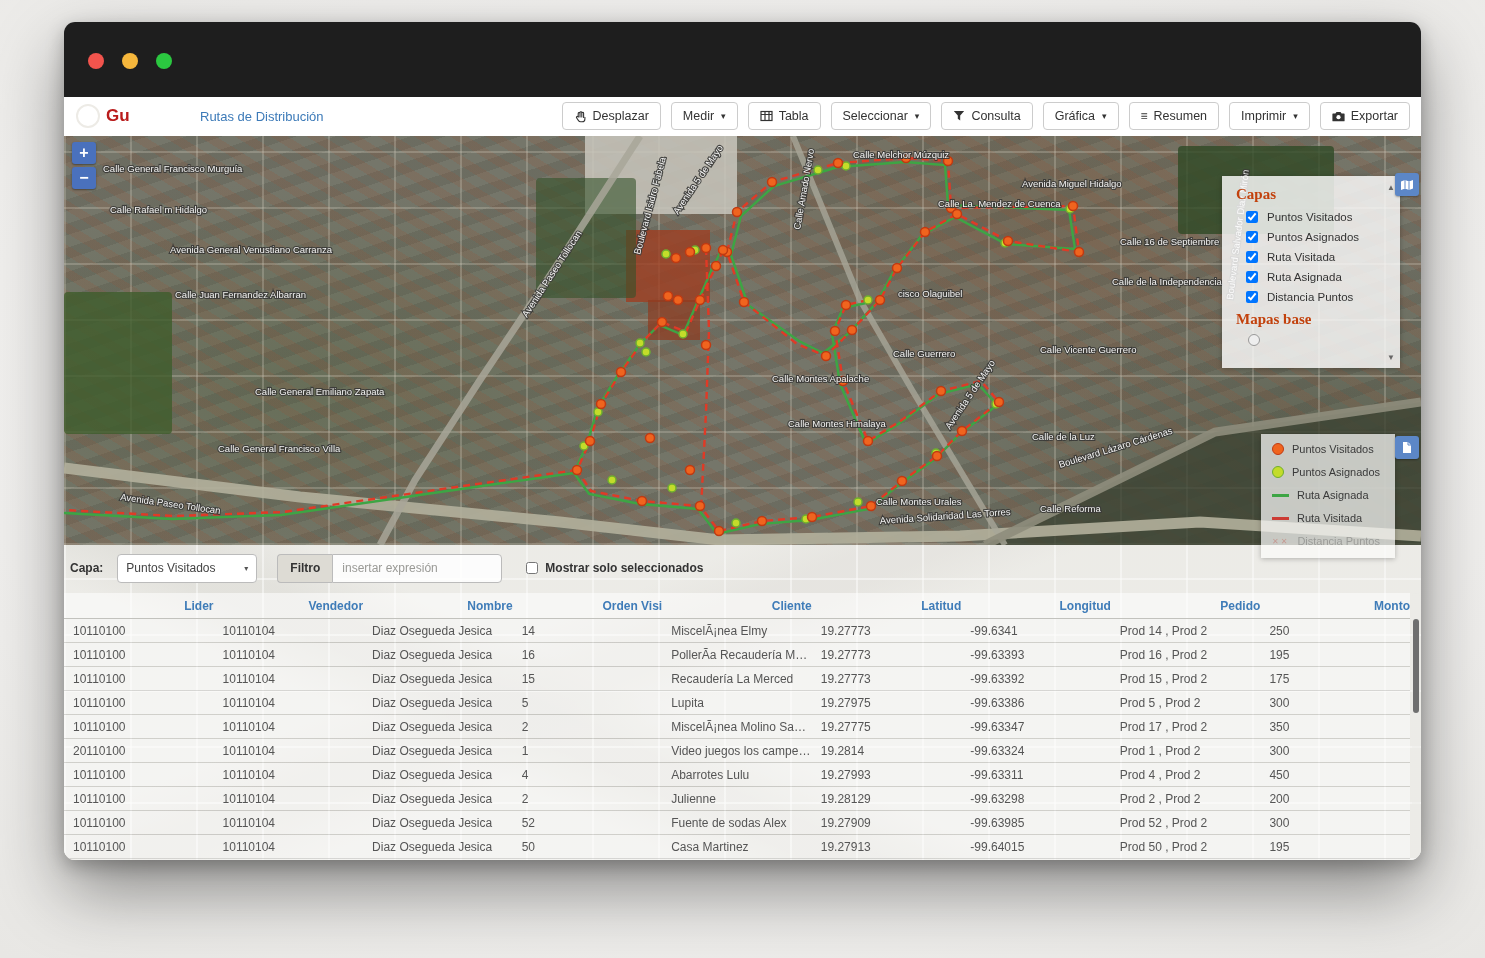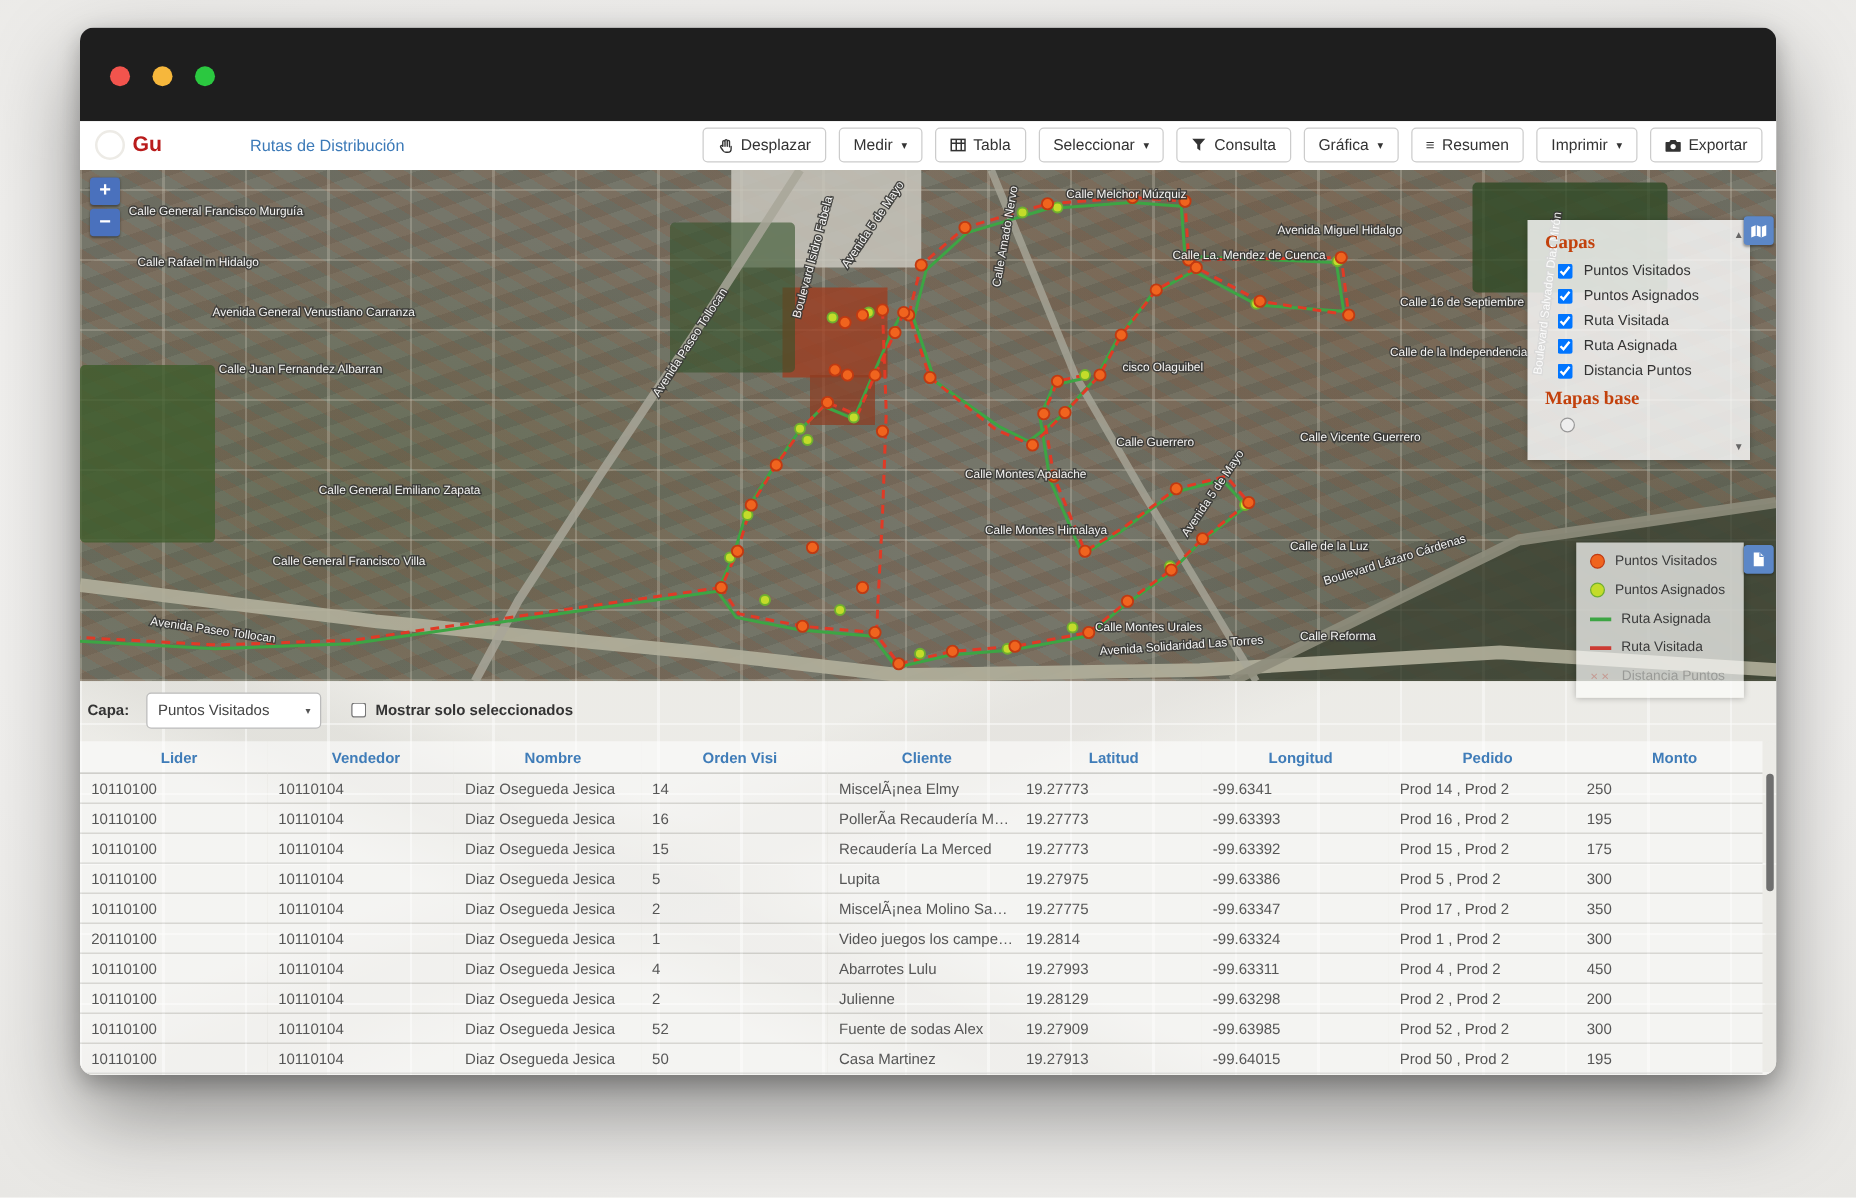--- a/index.html
+++ b/index.html
@@ -90,21 +90,21 @@
   .ig-addon{background:#dddbd4;border:1px solid #bbb;border-right:none;border-radius:4px 0 0 4px;
     display:flex;align-items:center;padding:0 12px;font-size:12px;font-weight:bold;color:#333;}
   .ig-input{width:150px;border:1px solid #bbb;border-radius:0 4px 4px 0;padding:0 9px;font-size:12px;
     background:rgba(255,255,255,.85);color:#333;outline:none;font-family:"Liberation Sans",sans-serif;}
   .ig-input::placeholder{color:#9a9a96;}
   .chk-wrap{display:flex;align-items:center;gap:7px;margin-left:24px;}
   .chk-wrap input{width:12px;height:12px;margin:0;}
   
   .grid{position:absolute;top:48px;left:0;right:11px;bottom:0;z-index:4;}
   table{width:100%;border-collapse:collapse;table-layout:fixed;}
-  th{height:25px;text-align:center;padding:0 0 0 9px;font-size:12px;font-weight:bold;color:#3f7cb8;
+  th{height:25px;text-align:right;padding:0 0 0 9px;font-size:12px;font-weight:bold;color:#3f7cb8;
      background:rgba(255,255,255,.55);border-bottom:1px solid #c2c2bd;}
   td{height:23px;padding:0 0 0 9px;font-size:12px;color:#555;background:rgba(255,255,255,.45);
      border-bottom:1px solid rgba(110,110,105,.22);overflow:hidden;white-space:nowrap;text-overflow:ellipsis;}
   .vscroll{position:absolute;right:1px;top:48px;bottom:2px;width:8px;background:rgba(235,235,232,.5);border-radius:4px;z-index:6;}
   .vthumb{position:absolute;top:26px;left:1px;width:6px;height:94px;background:#6f6f6f;border-radius:3px;}
 </style>
 </head>
 <body>
 
 <div class="stage">
@@ -379,20 +379,24 @@
     </div>
 
     <div class="bottom">
 
       <div class="controls">
         <span class="lbl">Capa:</span>
         <div class="selectbox">
           <span>Puntos Visitados</span>
           <span class="caret">▾</span>
         </div>
+        <div class="input-group">
+          <span class="ig-addon">Filtro</span>
+          <input class="ig-input" type="text" placeholder="insertar expresión" style="">
+        </div>
         <label class="chk-wrap">
           <input type="checkbox" style="">
           <span class="lbl">Mostrar solo seleccionados</span>
         </label>
       </div>
 
       <div class="grid">
         <table>
           <thead>
             <tr>

